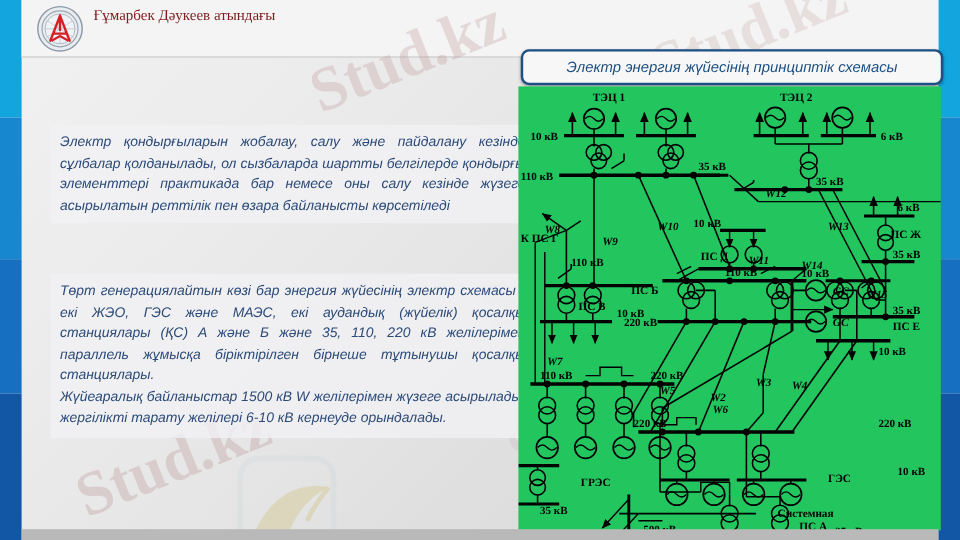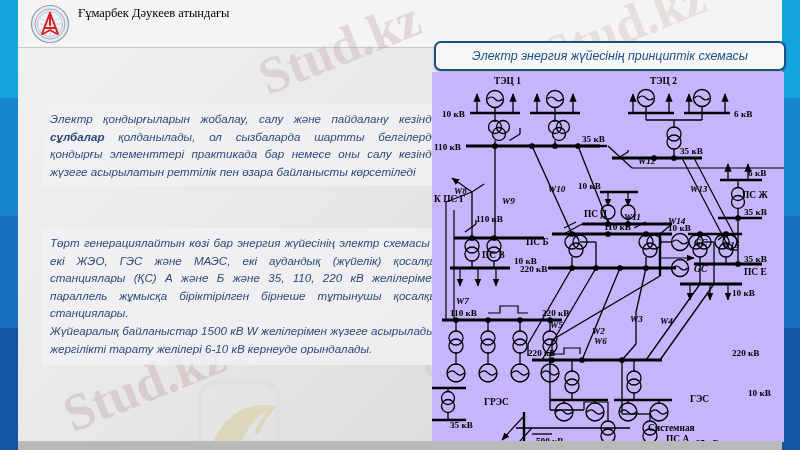--- a/index.html
+++ b/index.html
@@ -14,21 +14,21 @@
   .edgebar.right{right:0;}
   .edgebar i{display:block;width:100%;}
   .eb1{height:98px;background:#13a5dd;}
   .eb2{height:118px;background:#1787cf;}
   .eb3{height:112px;background:#176fc1;}
   .eb4{height:122px;background:#1257a5;}
   
   .header{position:absolute;left:18px;top:0;width:764px;height:47px;
           background:#f4f4f4;border-bottom:1px solid #c9c9c9;}
   .logo{position:absolute;left:12px;top:4px;width:40px;height:40px;}
-  .uni-name{position:absolute;left:60px;top:5px;color:#000000;
+  .uni-name{position:absolute;left:60px;top:5px;color:#7f1d1d;
             font-size:12.5px;line-height:16px;font-family:"Liberation Serif",serif;}
   .uni-name div{white-space:nowrap;}
   
   .wm{position:absolute;font-family:"Liberation Serif",serif;font-weight:bold;
       color:rgba(190,150,150,.30);pointer-events:none;user-select:none;
       transform:rotate(-22deg);white-space:nowrap;}
   .wm1{left:255px;top:18px;font-size:52px;}
   .wm2{left:540px;top:-4px;font-size:52px;color:rgba(195,160,160,.26);}
   .wm3{left:60px;top:355px;font-size:52px;color:rgba(185,150,150,.33);}
   .wm4{left:398px;top:198px;font-size:52px;color:rgba(195,165,165,.22);}
@@ -36,31 +36,31 @@
   .wmlogo{position:absolute;left:170px;top:372px;width:150px;height:90px;
           opacity:.30;pointer-events:none;}
   
   .panel{position:absolute;background:rgba(241,241,244,.80);
          font-family:"Liberation Sans",sans-serif;font-style:italic;
          color:#2b4a78;}
   .panel-1{left:42px;top:104px;width:388px;font-size:11.6px;line-height:17.5px;
            padding:6px 4px 6px 8px;text-align:justify;}
   .panel-2{left:42px;top:228px;width:388px;font-size:11.6px;line-height:17.6px;
            padding:6px 4px 8px 8px;text-align:justify;}
-  .panel b{font-weight:bold;}
+  .panel b{font-weight:normal;}
   
   .diagram-title{position:absolute;left:434px;top:41px;width:348px;height:26px;
       border:2px solid #1c4f82;border-radius:7px;background:#f7f7f7;
       box-shadow:0 1px 2px rgba(0,0,0,.25);
       display:flex;align-items:center;justify-content:center;
       color:#1c4f82;font-family:"Liberation Sans",sans-serif;
       font-style:italic;font-weight:normal;font-size:12.4px;}
   
   .diagram{position:absolute;left:432px;top:72px;width:352px;height:370px;
-           background:#c4b5fd;}
+           background:#22c55e;}
   .diagram svg{display:block;}
   .bottombar{position:absolute;left:18px;bottom:0;width:764px;height:9px;
              background:#b9b9b9;}
 </style>
 </head>
 <body>
 
 <div class="edgebar left">
   <i class="eb1"></i>
   <i class="eb2"></i>

